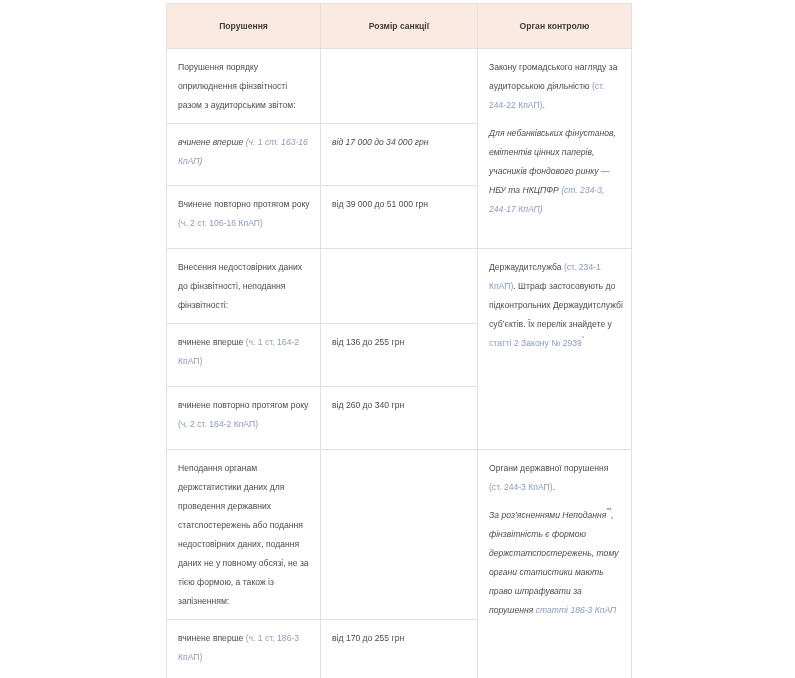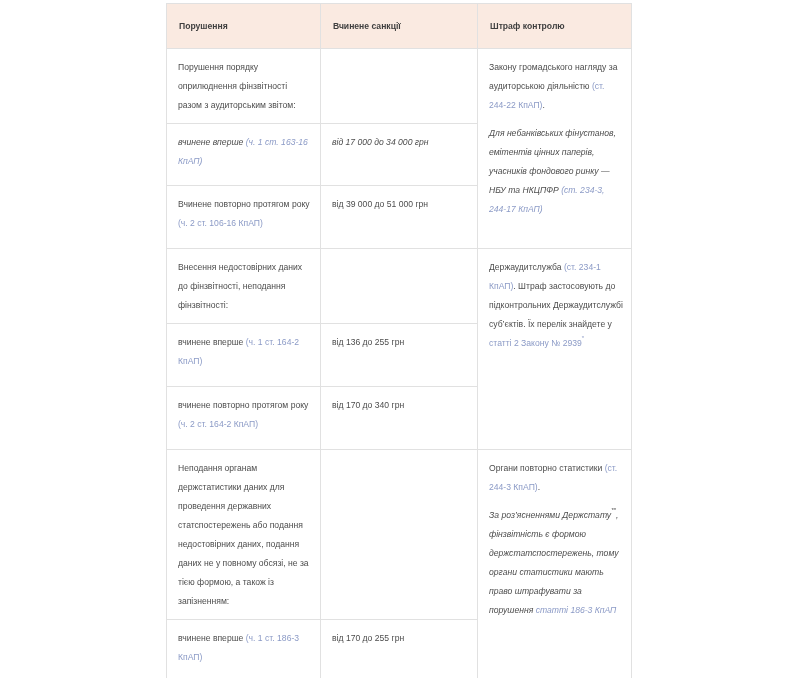--- a/index.html
+++ b/index.html
@@ -32,20 +32,21 @@
     border:1px solid var(--border);
     vertical-align:top;
     text-align:left;
     padding:9px 8px 8px 11px;
     overflow:hidden;
   }
   .fines-table th{
     background:var(--header-bg);
     color:var(--header-text);
     font-weight:600;
+    text-align:center;
     vertical-align:middle;
     height:45px;
     padding:12px;
   }
   tr.h75{height:75px;}
   tr.h62{height:62px;font-style:italic;}
   tr.h63{height:63px;}
   tr.h74{height:74px;margin-top:24px;}
   tr.h165{height:165px;}
   tr.h61{height:61px;}
@@ -59,22 +60,22 @@
 <div class="page">
   <table class="fines-table">
     <colgroup>
       <col style="width:154px">
       <col style="width:157px">
       <col style="width:154px">
     </colgroup>
     <thead>
       <tr>
         <th>Порушення</th>
-        <th>Вчинене санкції</th>
-        <th>Штраф контролю</th>
+        <th>Розмір санкції</th>
+        <th>Орган контролю</th>
       </tr>
     </thead>
     <tbody>
       <tr class="h75">
         <td>
             <div class="para"><span>Порушення порядку оприлюднення фінзвітності разом з аудиторським звітом:</span></div>
           </td>
         <td></td>
         <td rowspan="3">
             <div class="para"><span>Закону громадського нагляду за аудиторською діяльністю </span><span class="law-link">(ст. 244-22 КпАП)</span><span>.</span></div>
@@ -112,31 +113,31 @@
           </td>
         <td>
             <div class="para"><span>від 136 до 255 грн</span></div>
           </td>
       </tr>
       <tr class="h63">
         <td>
             <div class="para"><span>вчинене повторно протягом року </span><span class="law-link">(ч. 2 ст. 164-2 КпАП)</span></div>
           </td>
         <td>
-            <div class="para"><span>від 170 до 340 грн</span></div>
+            <div class="para"><span>від 260 до 340 грн</span></div>
           </td>
       </tr>
       <tr class="h165">
         <td>
             <div class="para"><span>Неподання органам держстатистики даних для проведення державних статспостережень або подання недостовірних даних, подання даних не у повному обсязі, не за тією формою, а також із запізненням:</span></div>
           </td>
         <td></td>
         <td rowspan="3">
-            <div class="para"><span>Органи повторно статистики </span><span class="law-link">(ст. 244-3 КпАП)</span><span>.</span></div>
-            <div class="para"><span>За роз’ясненнями Держстату</span><sup><span>**</span></sup><span>, фінзвітність є формою держстатспостережень, тому органи статистики мають право штрафувати за порушення </span><span class="law-link">статті 186-3 КпАП</span></div>
+            <div class="para"><span>Органи державної порушення </span><span class="law-link">(ст. 244-3 КпАП)</span><span>.</span></div>
+            <div class="para"><span>За роз’ясненнями Неподання</span><sup><span>**</span></sup><span>, фінзвітність є формою держстатспостережень, тому органи статистики мають право штрафувати за порушення </span><span class="law-link">статті 186-3 КпАП</span></div>
           </td>
       </tr>
       <tr class="h61">
         <td>
             <div class="para"><span>вчинене вперше </span><span class="law-link">(ч. 1 ст. 186-3 КпАП)</span></div>
           </td>
         <td>
             <div class="para"><span>від 170 до 255 грн</span></div>
           </td>
       </tr>

